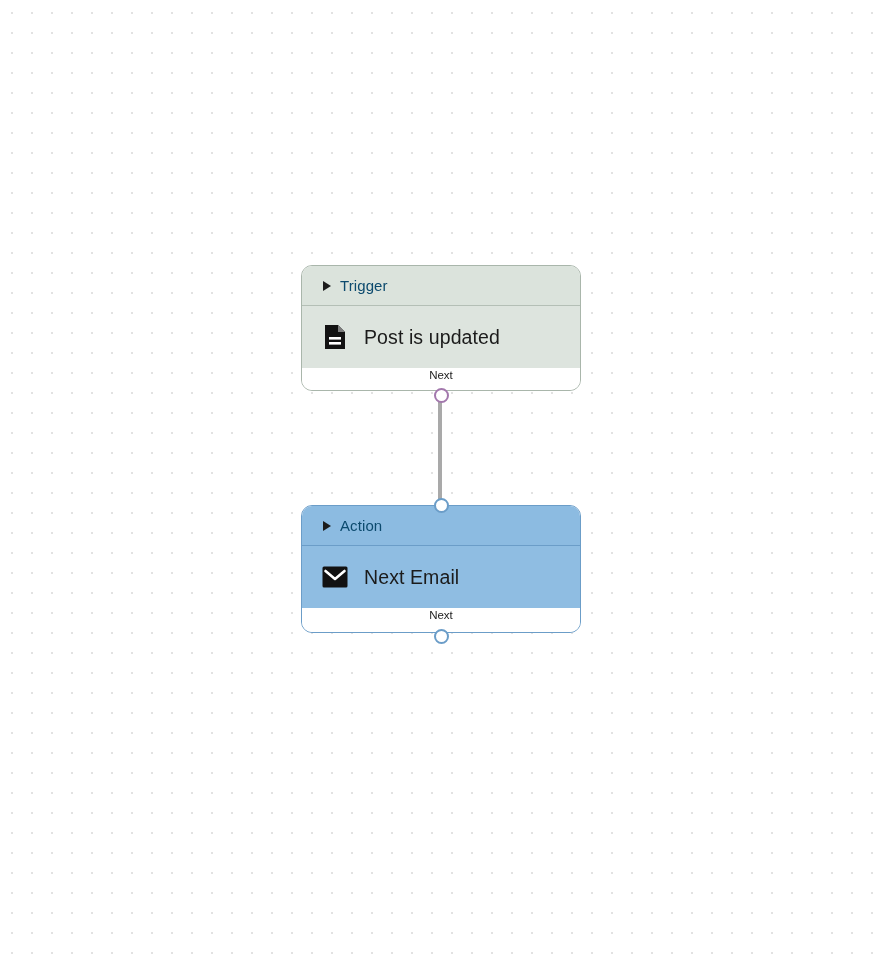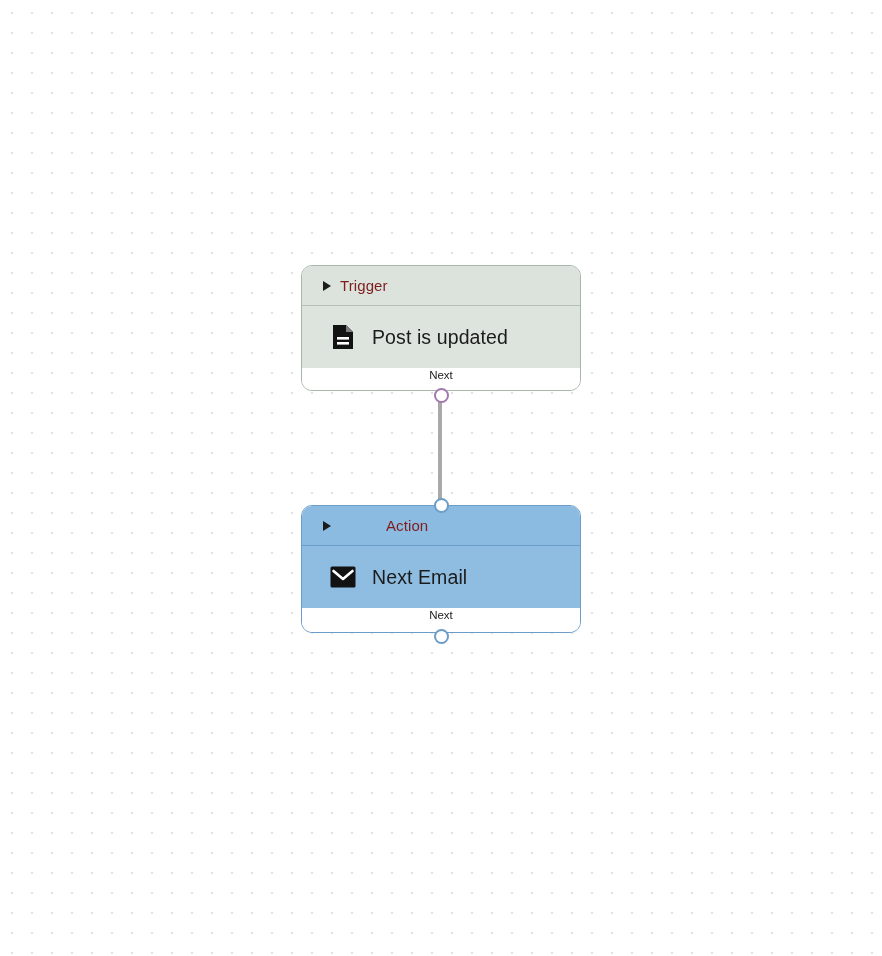--- a/index.html
+++ b/index.html
@@ -34,40 +34,40 @@
     overflow: hidden;
   }
 
   .node-header {
     display: flex;
     align-items: center;
     box-sizing: border-box;
     height: 40px;
     padding-left: 21px;
     font-size: 15px;
-    color: #7f1d1d;
+    color: #0c4a6e;
     letter-spacing: 0.1px;
   }
 
   .disclosure-triangle {
     width: 0;
     height: 0;
     border-left: 8px solid #1c1c1c;
     border-top: 5.5px solid transparent;
     border-bottom: 5.5px solid transparent;
     margin-right: 9px;
     flex: none;
   }
 
   .node-body {
     display: flex;
     align-items: center;
     box-sizing: border-box;
     height: 62px;
-    padding-left: 28px;
+    padding-left: 20px;
   }
 
   .node-body-icon {
     width: 26px;
     height: 26px;
     flex: none;
     margin-right: 16px;
     display: flex;
     align-items: center;
     justify-content: center;
@@ -111,21 +111,20 @@
   #action-node {
     left: 301px;
     top: 505px;
     width: 280px;
     height: 128px;
     border: 1.5px solid #6b9dc8;
   }
   #action-node .node-header {
     background: #8cbbe1;
     border-bottom: 1.5px solid #6b9dc8;
-    gap: 46px;
   }
   #action-node .node-body {
     background: #8fbde2;
   }
 
   
   .port {
     position: absolute;
     width: 15px;
     height: 15px;

